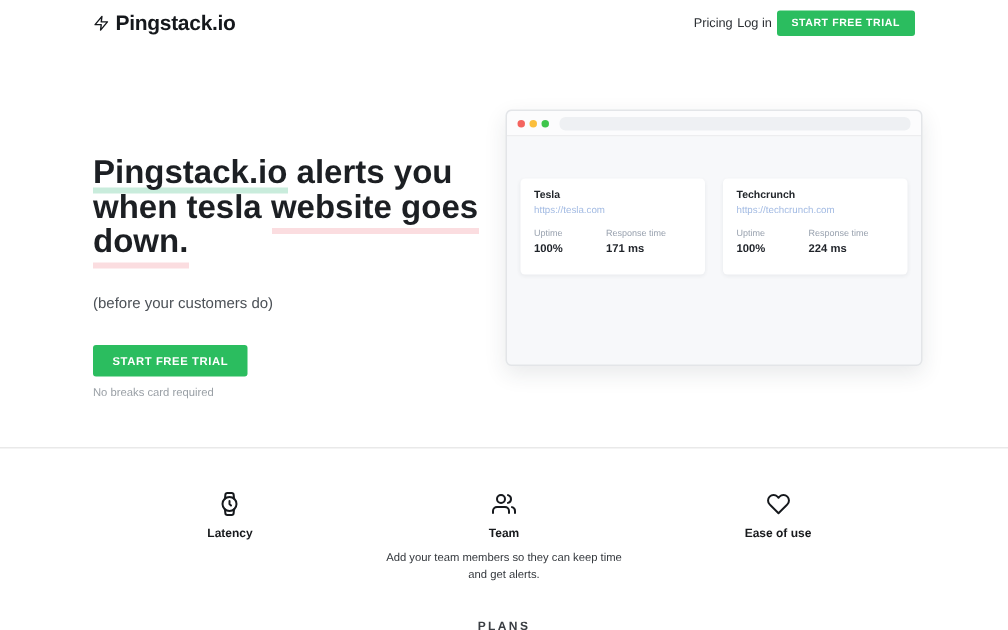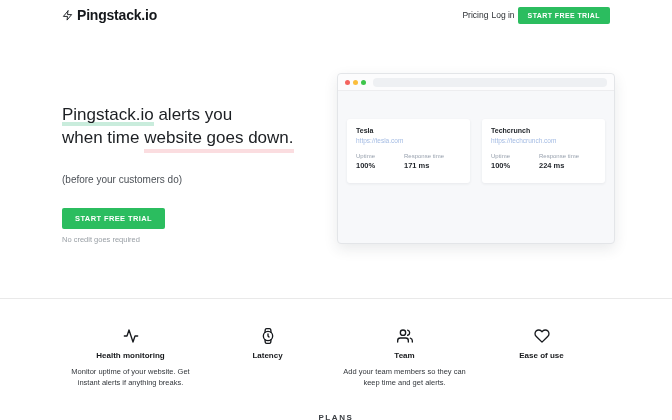--- a/index.html
+++ b/index.html
@@ -19,21 +19,21 @@
   .logo svg{display:block;}
   .nav{display:flex;align-items:center;gap:3px;}
   .nav-link{font-size:8.5px;color:#2b2f33;cursor:pointer;}
   .btn{background:var(--accent);color:#fff;border:none;border-radius:2px;
     font-family:inherit;font-weight:700;letter-spacing:0.4px;cursor:pointer;}
   .btn-sm{font-size:7px;padding:5px 10px;}
   .btn-lg{font-size:7.5px;padding:6px 13px;}
   
   .hero{position:relative;height:268px;}
   .hero-copy{position:absolute;left:62px;top:73px;width:260px;}
-  .hero-title{font-size:17px;line-height:23px;font-weight:400;color:#1c1f23;}
+  .hero-title{font-size:22px;line-height:23px;font-weight:700;color:#1c1f23;}
   .hl-green{background:linear-gradient(var(--hl_green),var(--hl_green)) left bottom/100% 4px no-repeat;
     padding-bottom:2px;}
   .hl-pink{background:linear-gradient(var(--hl_pink),var(--hl_pink)) left bottom/100% 4px no-repeat;
     padding-bottom:6px;}
   .hero-sub{margin-top:25px;font-size:10px;color:#4c5157;}
   .hero-cta{margin-top:22px;}
   .hero-note{margin-top:6px;font-size:7.5px;color:#9aa0a6;}
   
   .browser{position:absolute;left:337px;top:43px;width:278px;height:171px;
     background:#f7f8fa;border:1px solid #e3e5e8;border-radius:4px;
@@ -82,27 +82,27 @@
     <span class="nav-link">Pricing</span>
     <span class="nav-link">Log in</span>
     <button class="btn btn-sm">START FREE TRIAL</button>
   </div>
 </div>
 
 <div class="hero">
   <div class="hero-copy">
     <div class="hero-title">
       <div><span class="hl-green">Pingstack.io</span><span> alerts you</span></div>
-      <div><span>when time </span><span class="hl-pink">website goes down.</span></div>
+      <div><span>when tesla </span><span class="hl-pink">website goes down.</span></div>
     </div>
     <div class="hero-sub">(before your customers do)</div>
     <div class="hero-cta">
       <button class="btn btn-lg">START FREE TRIAL</button>
     </div>
-    <div class="hero-note">No credit goes required</div>
+    <div class="hero-note">No breaks card required</div>
   </div>
 
   <div class="browser">
     <div class="titlebar">
       <div class="dots">
         <span class="dot dot-red"></span>
         <span class="dot dot-yellow"></span>
         <span class="dot dot-green"></span>
       </div>
       <div class="urlbar"></div>
@@ -139,29 +139,20 @@
         </div>
       </div>
 
     </div>
   </div>
 </div>
 
 <div class="features-section">
   <div class="features">
 
-    <div class="feature">
-      <div class="feature-icon">
-        <svg width="16" height="16" viewBox="0 0 24 24" fill="none" stroke="currentColor" stroke-width="2" stroke-linecap="round" stroke-linejoin="round">
-            <polyline points="22 12 18 12 15 21 9 3 6 12 2 12"></polyline>
-          </svg>
-      </div>
-      <div class="feature-title">Health monitoring</div>
-      <div class="feature-desc">Monitor uptime of your website. Get instant alerts if anything breaks.</div>
-    </div>
 
     <div class="feature">
       <div class="feature-icon">
         <svg width="16" height="16" viewBox="0 0 24 24" fill="none" stroke="currentColor" stroke-width="2" stroke-linecap="round" stroke-linejoin="round">
             <circle cx="12" cy="12" r="7"></circle>
             <polyline points="12 9 12 12 13.5 13.5"></polyline>
             <path d="M16.51 17.35l-.35 3.83a2 2 0 0 1-2 1.82H9.83a2 2 0 0 1-2-1.82l-.35-3.83m.01-10.7l.35-3.83A2 2 0 0 1 9.83 1h4.35a2 2 0 0 1 2 1.82l.35 3.83"></path>
           </svg>
       </div>
       <div class="feature-title">Latency</div>

